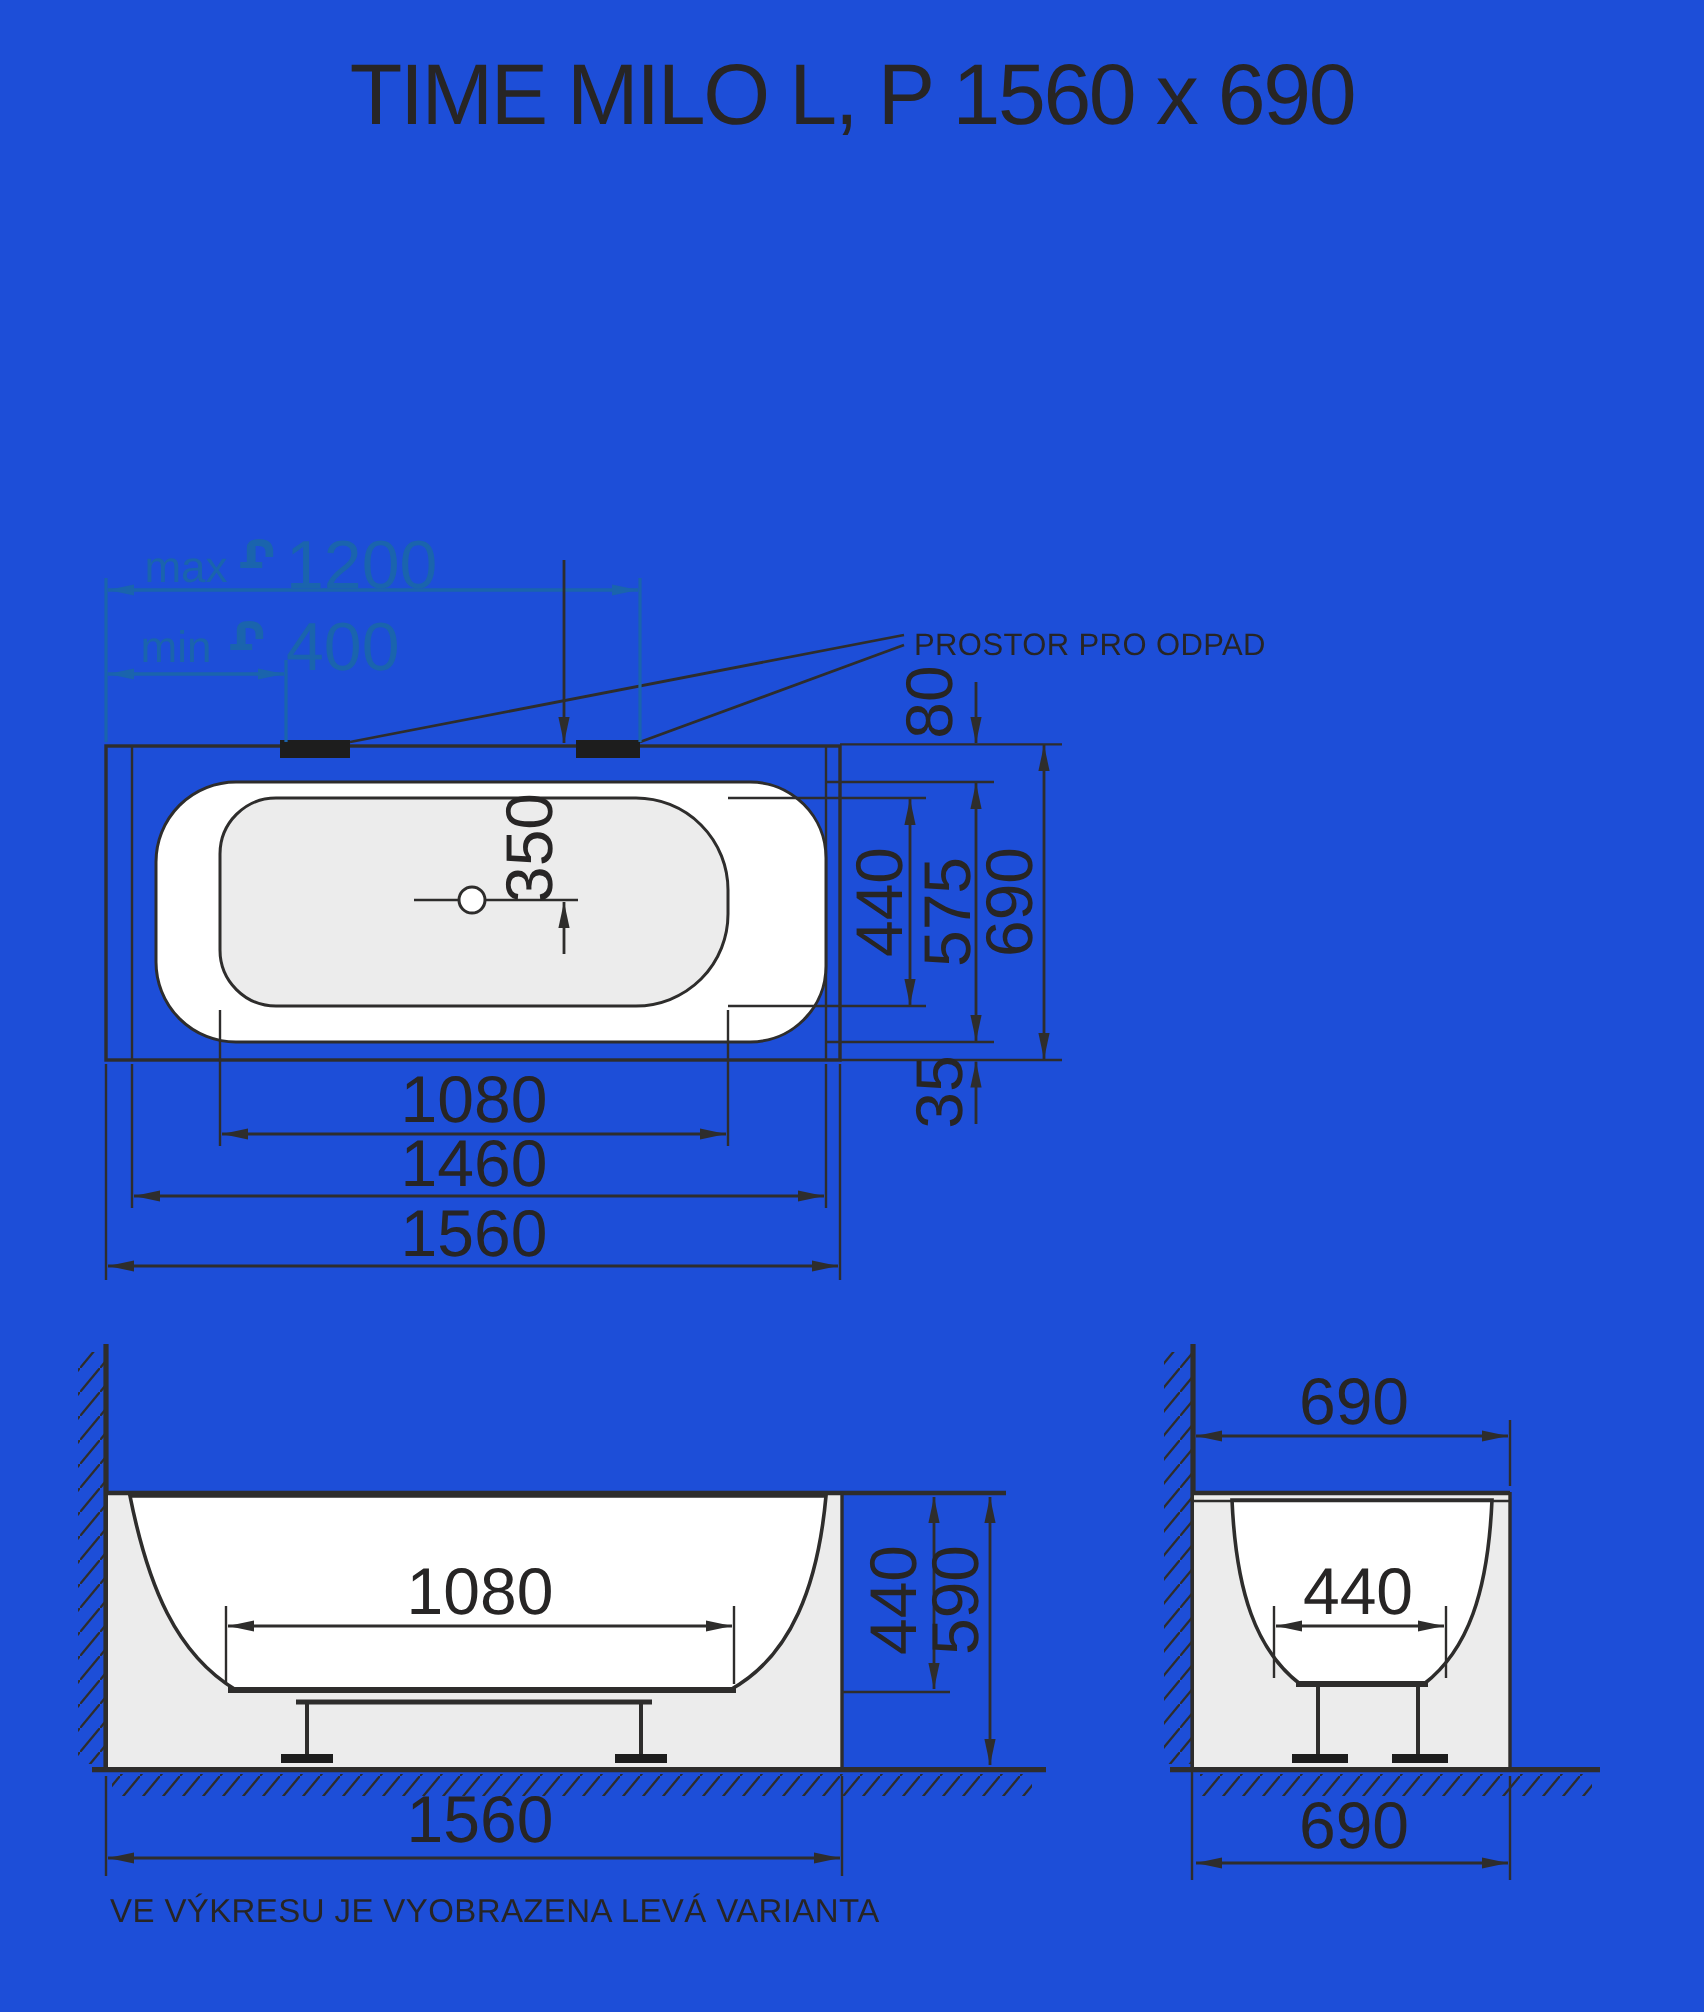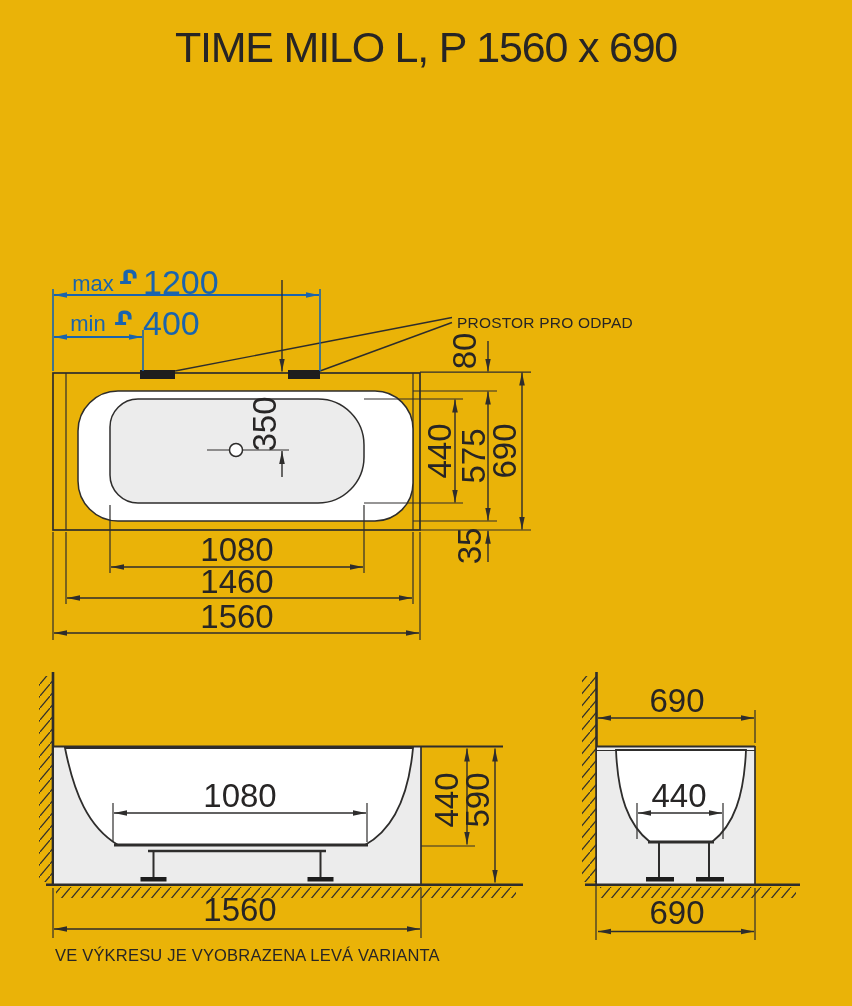--- a/index.html
+++ b/index.html
@@ -1,16 +1,16 @@
 <!DOCTYPE html>
 <html><head>
 <meta charset="utf-8">
 <style>
   html,body{margin:0;padding:0;background:#ffffff;}
-  .page{position:relative;width:852px;height:1006px;background:#eab308;overflow:hidden;}
+  .page{position:relative;width:852px;height:1006px;background:#1d4ed8;overflow:hidden;}
   svg{display:block;}
   text{font-family:"Liberation Sans","DejaVu Sans",sans-serif;fill:#272525;}
   .title{font-size:43px;letter-spacing:-1.2px;}
   .dim{font-size:33px;}
   .dimsm{font-size:15.5px;letter-spacing:0.2px;}
   .cap{font-size:16.5px;letter-spacing:0.2px;}
   .blsm{font-size:22px;fill:#1a64ad;}
   .blnum{font-size:34px;fill:#1a64ad;}
   .ol{stroke:#2e2d2c;fill:none;stroke-width:1.7;}
   .xl{stroke:#2e2d2c;fill:none;stroke-width:1.2;}

